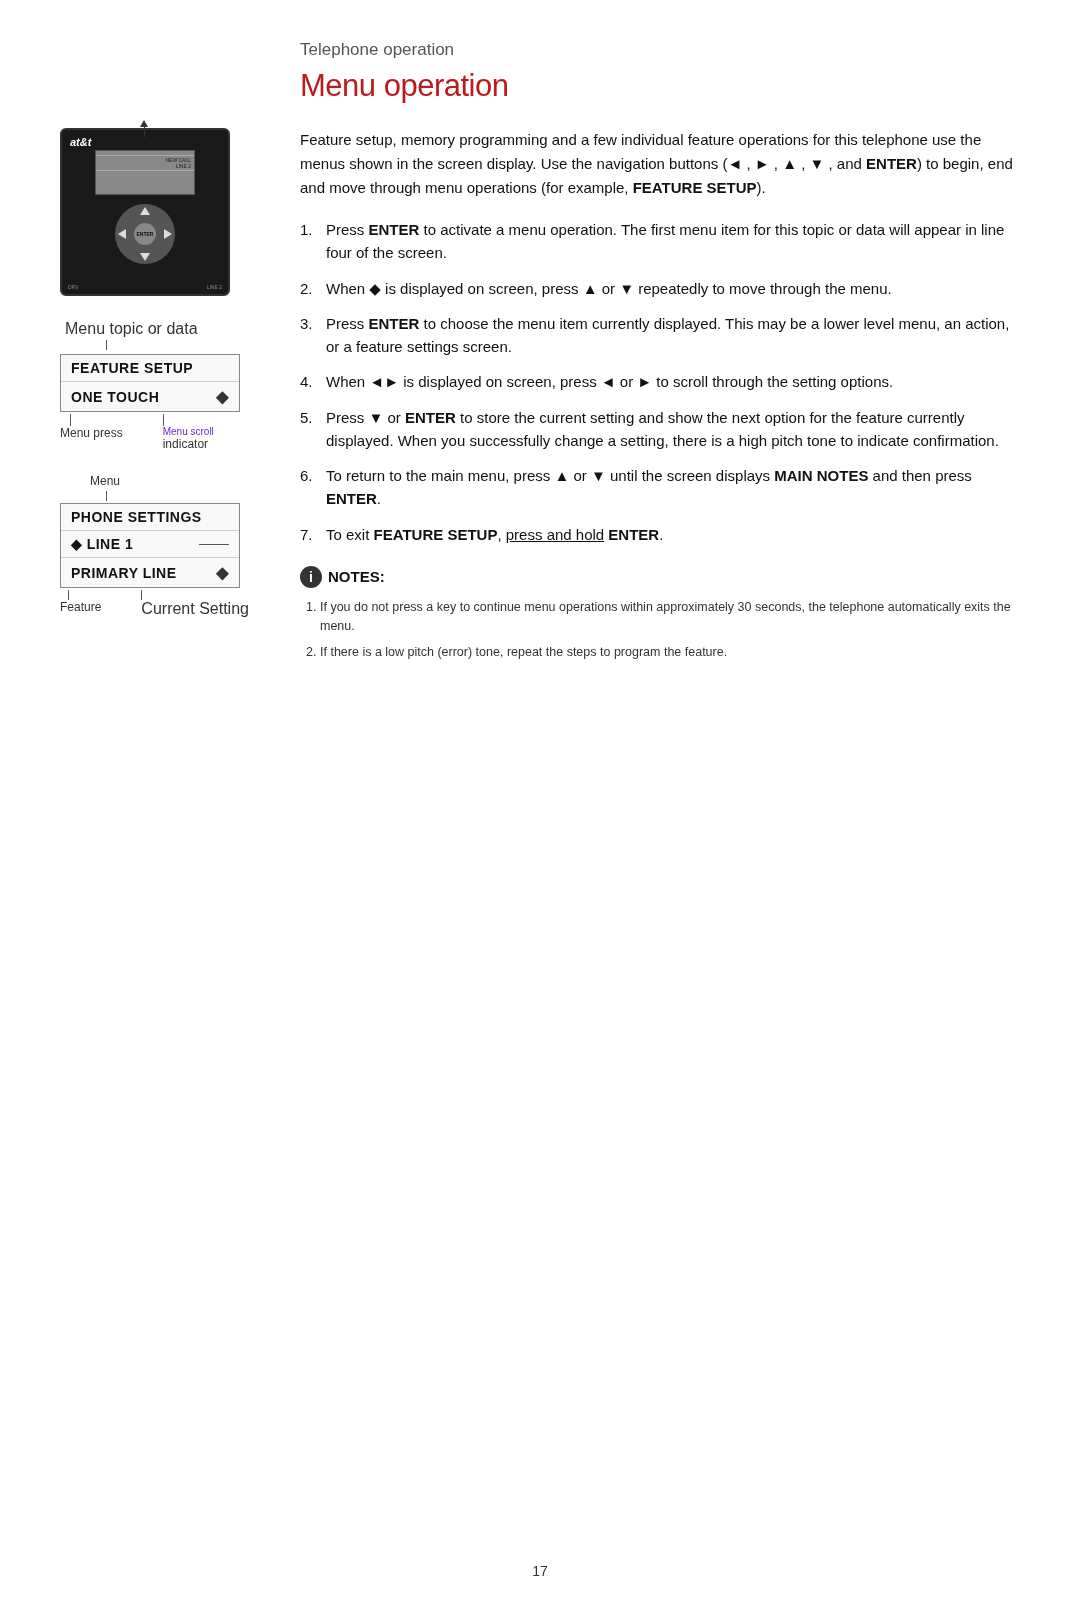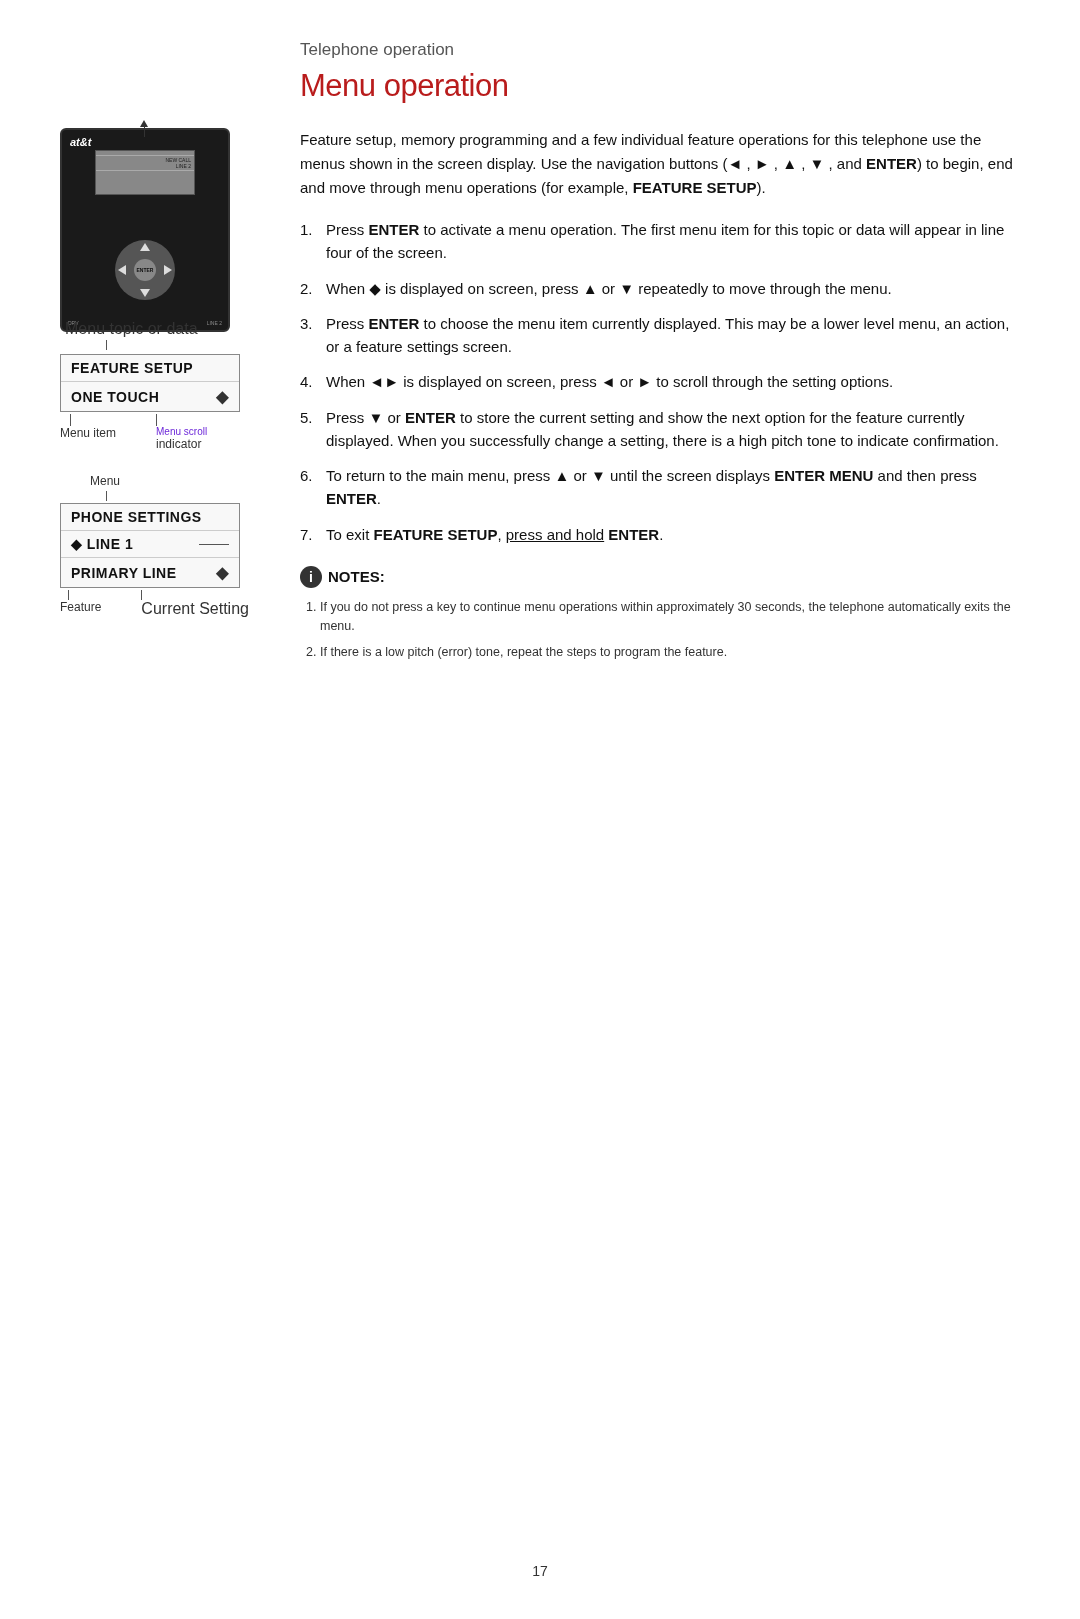--- a/index.html
+++ b/index.html
@@ -53,21 +53,21 @@
     
     .phone-diagram {
       width: 180px;
       height: 180px;
       margin-bottom: 12px;
       position: relative;
     }
 
     .phone-img-box {
       width: 170px;
-      height: 204px;
+      height: 168px;
       border: 2px solid #333;
       border-radius: 6px;
       background: #1a1a1a;
       position: relative;
       display: flex;
       flex-direction: column;
       align-items: center;
       justify-content: center;
       overflow: hidden;
     }
@@ -319,21 +319,21 @@
         <div class="lcd-row">
           <span>ONE TOUCH</span>
           <span class="diamond-symbol">◆</span>
         </div>
       </div>
 
       <div style="position:relative;display:flex;gap:10px;margin-bottom:20px;margin-top:2px;">
 
         <div style="display:flex;flex-direction:column;">
           <div style="width:1px;height:12px;background:#555;margin-left:10px;"></div>
-          <span style="font-size:12px;color:#333;margin-left:0;">Menu item</span>
+          <span style="font-size:12px;color:#333;margin-left:0;">Menu press</span>
         </div>
         <div style="display:flex;flex-direction:column;align-items:flex-start;margin-left:30px;">
           <div style="display:flex;flex-direction:column;align-items:center;">
             <div style="width:1px;height:12px;background:#555;"></div>
           </div>
           <span style="font-size:10px;color:#6d28d9;">Menu scroll</span>
           <span style="font-size:12px;color:#333;">indicator</span>
         </div>
       </div>
 
@@ -398,21 +398,21 @@
           <span class="step-text">When ◄► is displayed on screen, press ◄ or ► to scroll through the setting options.</span>
         </li>
 
         <li class="step-item">
           <span class="step-number">5.</span>
           <span class="step-text">Press ▼ or <strong>ENTER</strong> to store the current setting and show the next option for the feature currently displayed. When you successfully change a setting, there is a high pitch tone to indicate confirmation.</span>
         </li>
 
         <li class="step-item">
           <span class="step-number">6.</span>
-          <span class="step-text">To return to the main menu, press ▲ or ▼ until the screen displays <strong>ENTER MENU</strong> and then press <strong>ENTER</strong>.</span>
+          <span class="step-text">To return to the main menu, press ▲ or ▼ until the screen displays <strong>MAIN NOTES</strong> and then press <strong>ENTER</strong>.</span>
         </li>
 
         <li class="step-item">
           <span class="step-number">7.</span>
           <span class="step-text">To exit <strong>FEATURE SETUP</strong>, <span class="underline-text">press and hold</span> <strong>ENTER</strong>.</span>
         </li>
 
       </ol>
 
       <div class="notes-section">

